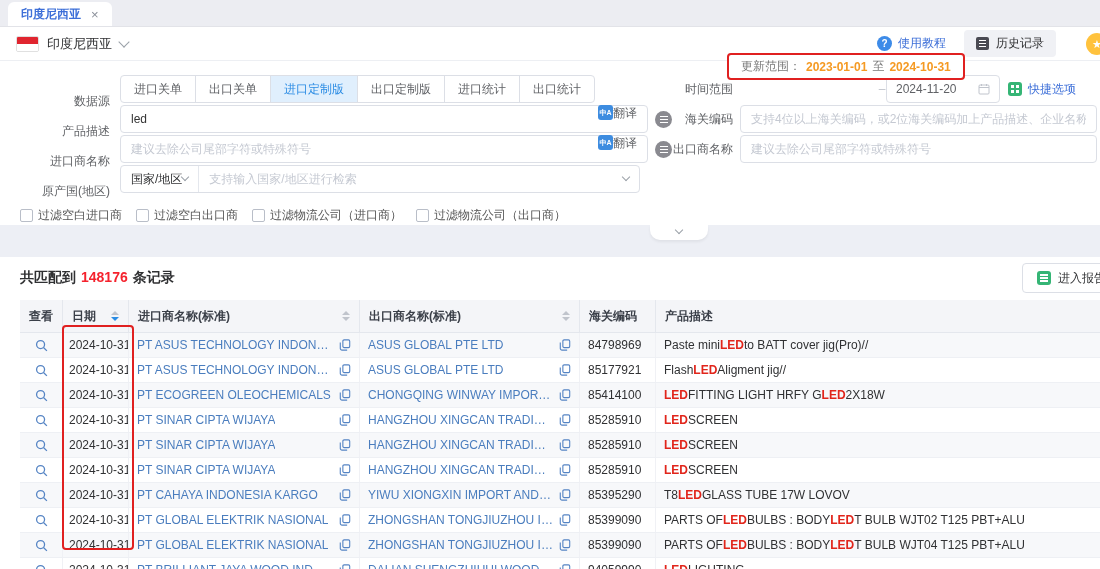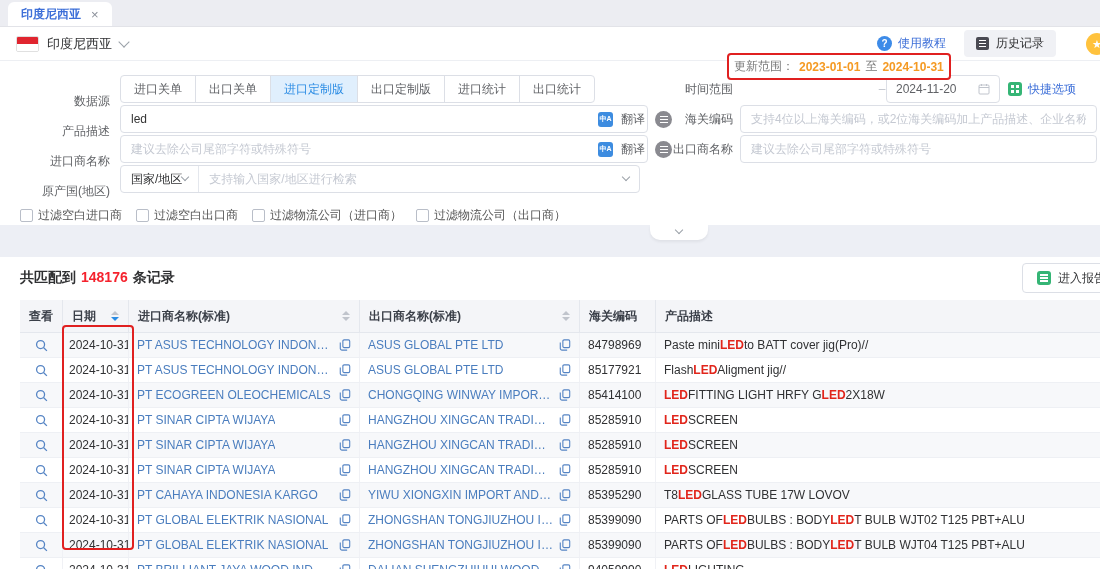--- a/index.html
+++ b/index.html
@@ -31,21 +31,21 @@
   .history-btn{display:flex;align-items:center;gap:7px;background:#f0f1f5;border-radius:4px;
                padding:5px 12px;color:#303133;cursor:pointer;}
   .icon-history{width:13px;height:13px;background:#4a4a52;border-radius:2px;display:flex;
                 align-items:center;justify-content:center;}
   .icon-history::before{content:"";width:7px;height:1.5px;background:#fff;box-shadow:0 3px 0 #fff,0 -3px 0 #fff;}
   .badge{position:absolute;left:1086px;top:33px;width:22px;height:22px;border-radius:50%;background:#ffc23d;
          color:#fff;display:flex;align-items:center;justify-content:center;font-size:11px;z-index:15;}
 
   
   .update-annotation{position:absolute;left:727px;top:53px;z-index:30;background:#fff;
-        border:2px solid #e02020;border-radius:4px;padding:3px 5px;display:flex;gap:5px;
+        border:2px solid #e02020;border-radius:4px;padding:3px 12px;display:flex;gap:5px;
         align-items:center;color:#7a7a7a;white-space:nowrap;}
   .update-date{color:#f59a23;font-weight:bold;}
 
   
   .form-section{position:relative;height:164px;background:#fff;}
   .flabel{position:absolute;width:110px;text-align:right;height:28px;line-height:28px;color:#606266;}
   .lab-l{left:0;margin-top:12px;} .lab-r{left:623px;}
 
   .segmented{position:absolute;left:120px;top:14px;height:28px;box-sizing:border-box;display:flex;
              border:1px solid #dcdfe6;border-radius:4px;overflow:hidden;background:#fff;}
@@ -60,21 +60,21 @@
   .quick{position:absolute;left:1008px;top:14px;height:28px;display:flex;align-items:center;gap:6px;
          color:#3d6fd8;cursor:pointer;}
   .icon-grid{width:14px;height:14px;background:#35b575;border-radius:3px;position:relative;}
   .icon-grid::before{content:"";position:absolute;left:3px;top:3px;width:3px;height:3px;background:#fff;
          box-shadow:5px 0 0 #fff,0 5px 0 #fff,5px 5px 0 #fff;}
 
   .tinput{position:absolute;height:28px;box-sizing:border-box;border:1px solid #dcdfe6;border-radius:4px;
           font-family:inherit;font-size:12px;color:#333;padding:0 10px;outline:none;background:#fff;}
   .tinput.widetrans{padding-right:62px;}
   .tinput::placeholder{color:#c5c9d2;}
-  .trans{position:absolute;left:598px;height:28px;display:flex;align-items:center;gap:8px;cursor:pointer;color:#606266;}
+  .trans{position:absolute;left:598px;height:28px;display:flex;gap:0;cursor:pointer;color:#606266;}
   .icon-translate{width:15px;height:15px;background:#3d8ce0;border-radius:3px;color:#fff;font-size:7px;
                   display:flex;align-items:center;justify-content:center;font-weight:bold;}
   .circle-btn{position:absolute;left:655px;width:17px;height:17px;border-radius:50%;background:#8a8a90;
               display:flex;align-items:center;justify-content:center;cursor:pointer;}
   .circle-btn::before{content:"";width:8px;height:1.5px;background:#fff;box-shadow:0 3px 0 #fff,0 -3px 0 #fff;}
 
   .origin{position:absolute;left:120px;top:104px;width:520px;height:28px;box-sizing:border-box;
           border:1px solid #dcdfe6;border-radius:4px;display:flex;align-items:center;background:#fff;}
   .origin-select{display:flex;align-items:center;gap:0;padding:0 10px;height:100%;
                  border-right:1px solid #e4e7ed;color:#303133;cursor:pointer;}

